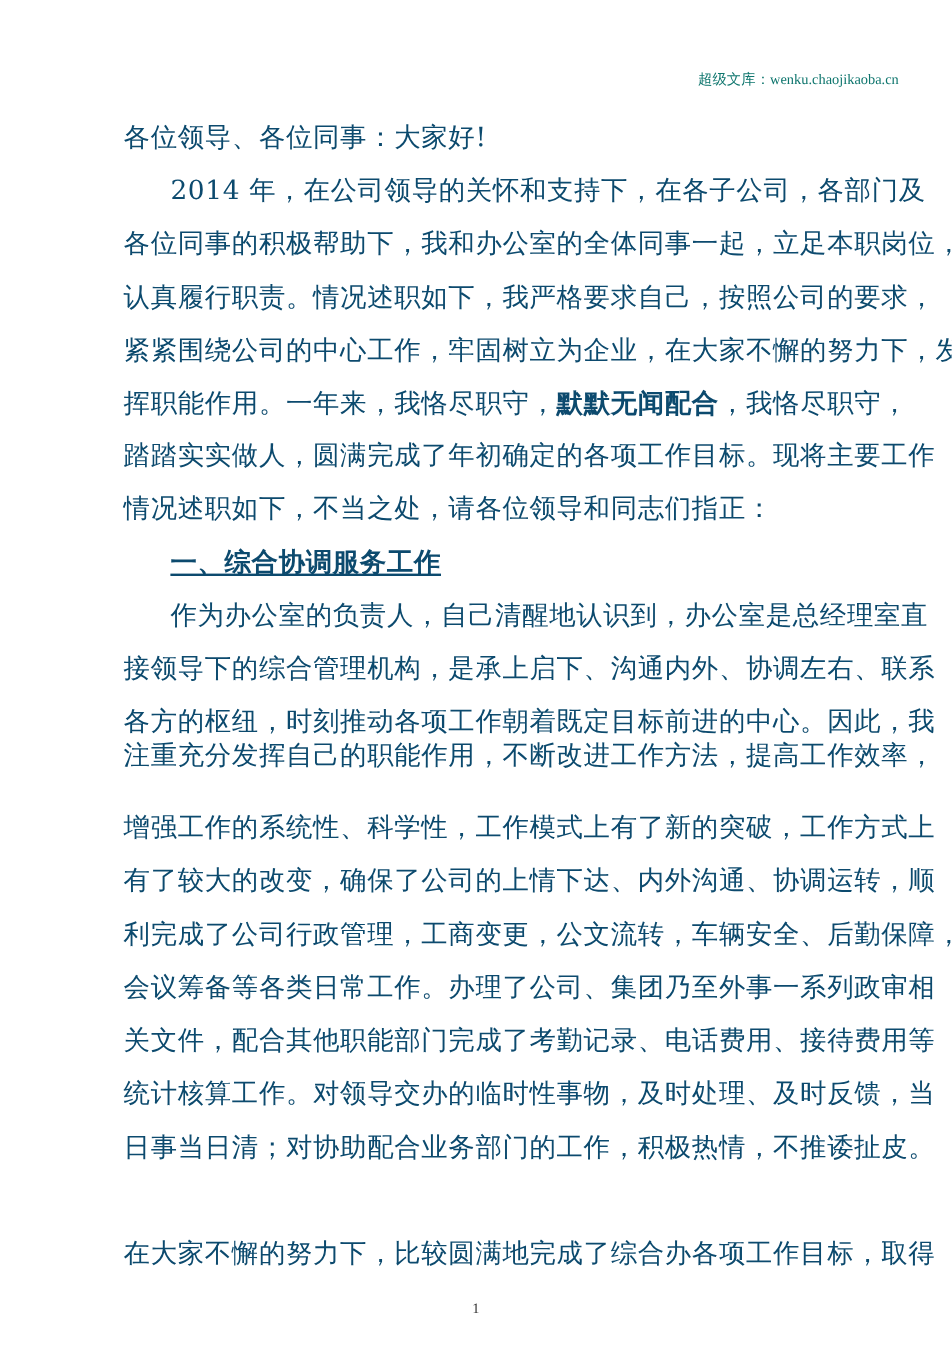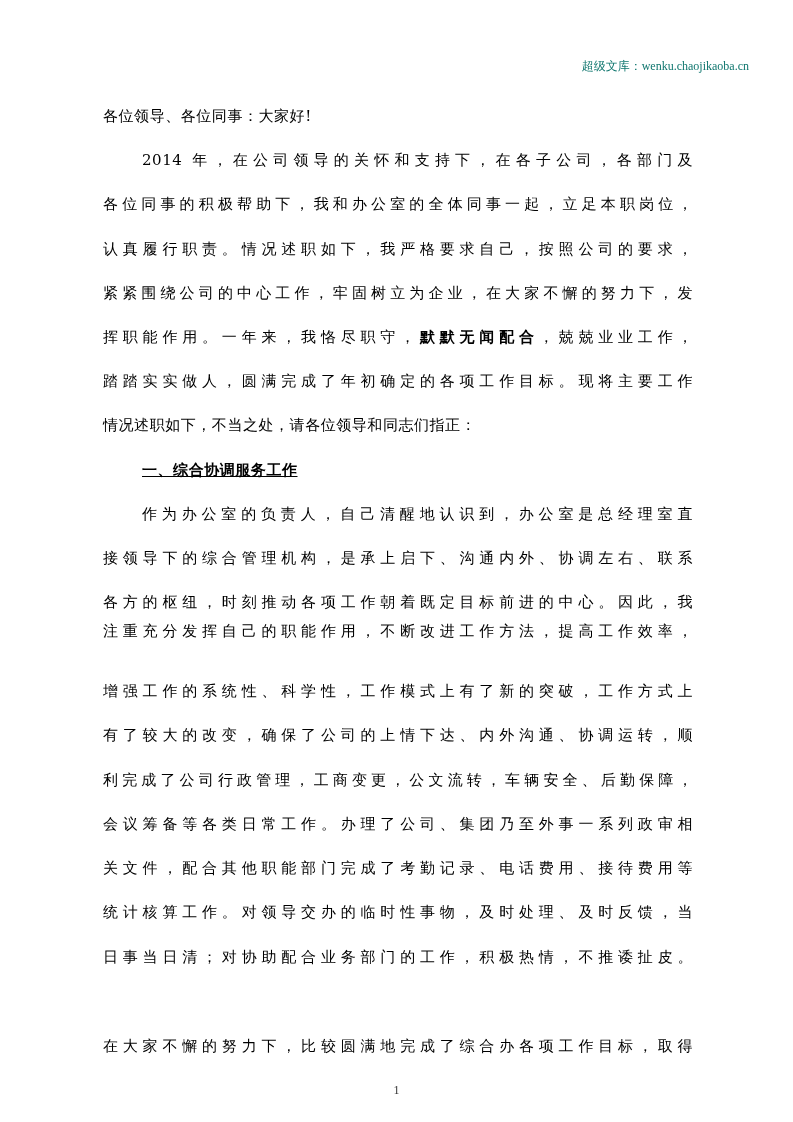--- a/index.html
+++ b/index.html
@@ -1,41 +1,41 @@
 <!DOCTYPE html>
 <html><head>
 <meta charset="utf-8">
 <style>
   html, body { margin: 0; padding: 0; background: #ffffff; }
   body { width: 793px; height: 1122px; position: relative; overflow: hidden;
          font-family: "DejaVu Serif", "Liberation Serif", serif; color: #111; }
   .header { position: absolute; top: 58px; right: 44px; font-size: 12px; color: #0f766e;
             font-family: "Liberation Serif", "DejaVu Serif", serif; white-space: nowrap; }
-  .line { position: absolute; left: 103px; width: 590px; height: 30px; font-size: 15px;
-          line-height: 30px; white-space: nowrap; letter-spacing: 0.55px; color: #000000; }
+  .line { position: absolute; left: 103px; width: 590px; height: 30px; font-size: 22px;
+          line-height: 30px; white-space: nowrap; letter-spacing: 0.55px; color: #0c4a6e; }
   .line.indent { left: 142px; width: 551px; }
   .line.justify { text-align: justify; text-align-last: justify; }
   .heading { font-weight: bold; font-family: "DejaVu Sans", "Liberation Sans", sans-serif; text-decoration: underline; }
   .bold { font-weight: bold; font-family: "DejaVu Sans", "Liberation Sans", sans-serif; }
   .page-num { position: absolute; top: 1036px; left: 0; width: 793px; text-align: center;
               font-size: 12px; color: #333; font-family: "Liberation Serif", serif; }
 </style>
 </head>
 <body>
 
 <div class="header">超级文库：wenku.chaojikaoba.cn</div>
 
 <div>
   <div class="line" style="top:101px">各位领导、各位同事：大家好!</div>
   <div class="line indent justify" style="top:145px">2014 年，在公司领导的关怀和支持下，在各子公司，各部门及</div>
   <div class="line justify" style="top:189px">各位同事的积极帮助下，我和办公室的全体同事一起，立足本职岗位，</div>
   <div class="line justify" style="top:234px">认真履行职责。情况述职如下，我严格要求自己，按照公司的要求，</div>
   <div class="line justify" style="top:278px">紧紧围绕公司的中心工作，牢固树立为企业，在大家不懈的努力下，发</div>
   <div class="line justify" style="top:322px">
-    <span>挥职能作用。一年来，我恪尽职守，</span><span class="bold">默默无闻配合</span><span>，兢兢业业工作，</span>
+    <span>挥职能作用。一年来，我恪尽职守，</span><span class="bold">默默无闻配合</span><span>，我恪尽职守，</span>
   </div>
   <div class="line justify" style="top:366px">踏踏实实做人，圆满完成了年初确定的各项工作目标。现将主要工作</div>
   <div class="line" style="top:410px">情况述职如下，不当之处，请各位领导和同志们指正：</div>
   <div class="line indent heading" style="top:455px">一、综合协调服务工作</div>
   <div class="line indent justify" style="top:499px">作为办公室的负责人，自己清醒地认识到，办公室是总经理室直</div>
   <div class="line justify" style="top:543px">接领导下的综合管理机构，是承上启下、沟通内外、协调左右、联系</div>
   <div class="line justify" style="top:587px">各方的枢纽，时刻推动各项工作朝着既定目标前进的中心。因此，我</div>
   <div class="line justify" style="top:616px">注重充分发挥自己的职能作用，不断改进工作方法，提高工作效率，</div>
   <div class="line justify" style="top:676px">增强工作的系统性、科学性，工作模式上有了新的突破，工作方式上</div>
   <div class="line justify" style="top:720px">有了较大的改变，确保了公司的上情下达、内外沟通、协调运转，顺</div>

